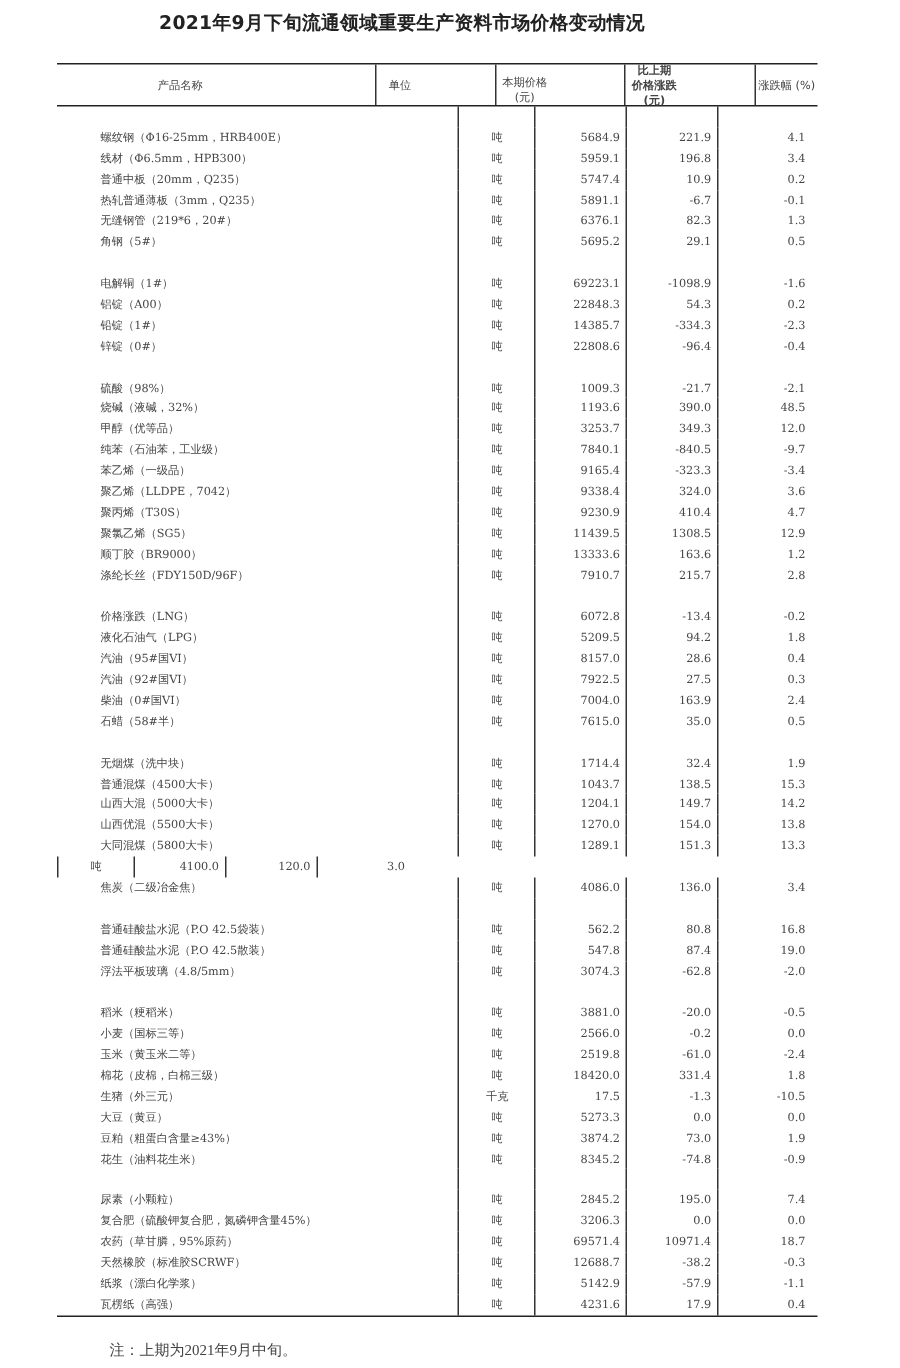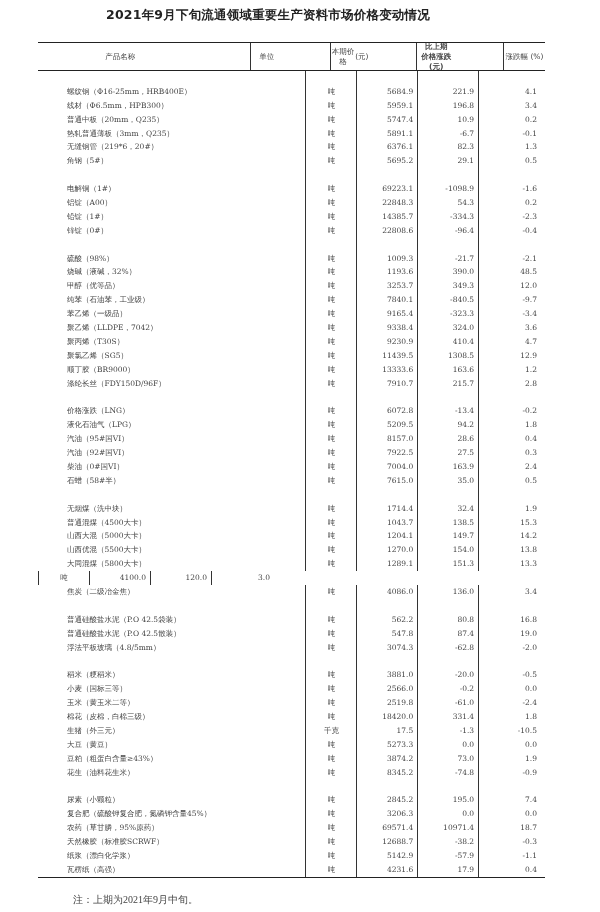--- a/index.html
+++ b/index.html
@@ -34,21 +34,21 @@
 </style>
 </head>
 <body>
 
 <div class="title">2021年9月下旬流通领域重要生产资料市场价格变动情况</div>
 
 <div class="table">
   <div class="hdr">
     <div class="c-name">产品名称</div>
     <div class="c-unit bl">单位</div>
-    <div class="c-price bl" style="flex-direction:row;">
+    <div class="c-price bl" style="flex-direction:column;justify-content:flex-end;">
       <span>本期价格</span>
       <span>(元)</span>
     </div>
     <div class="c-chg bl" style="flex-direction:column;font-weight:bold;">
       <span>比上期</span>
       <span>价格涨跌(元)</span>
     </div>
     <div class="c-pct bl">涨跌幅 (%)</div>
   </div>
   <div id="tbody">

